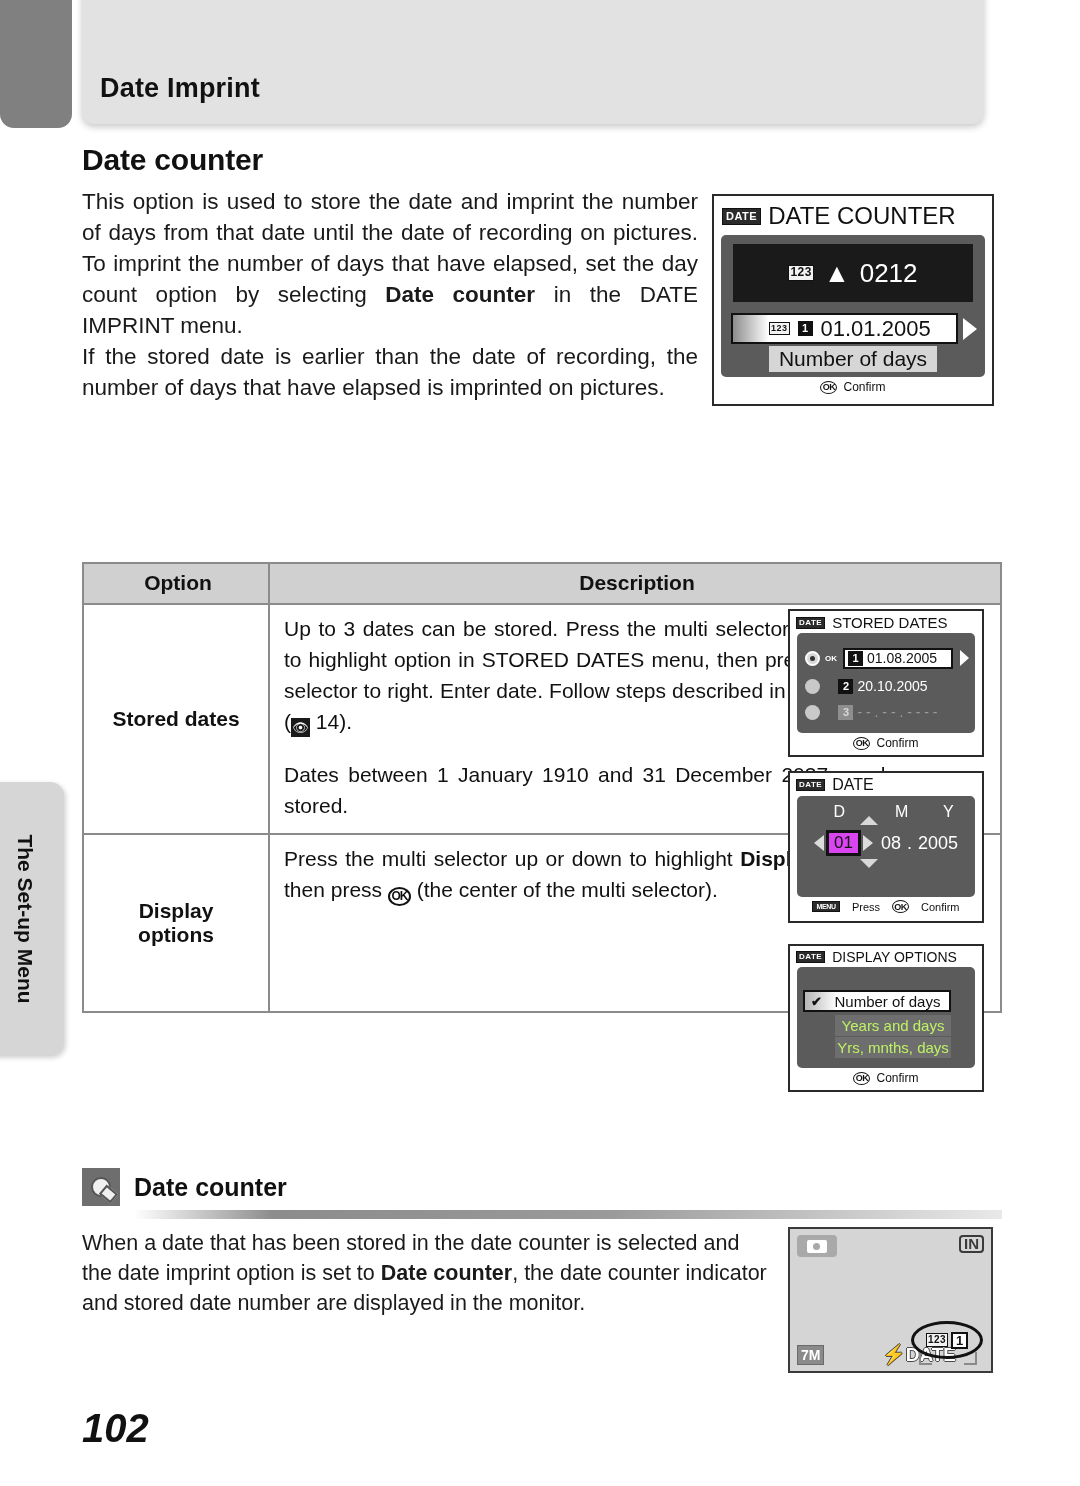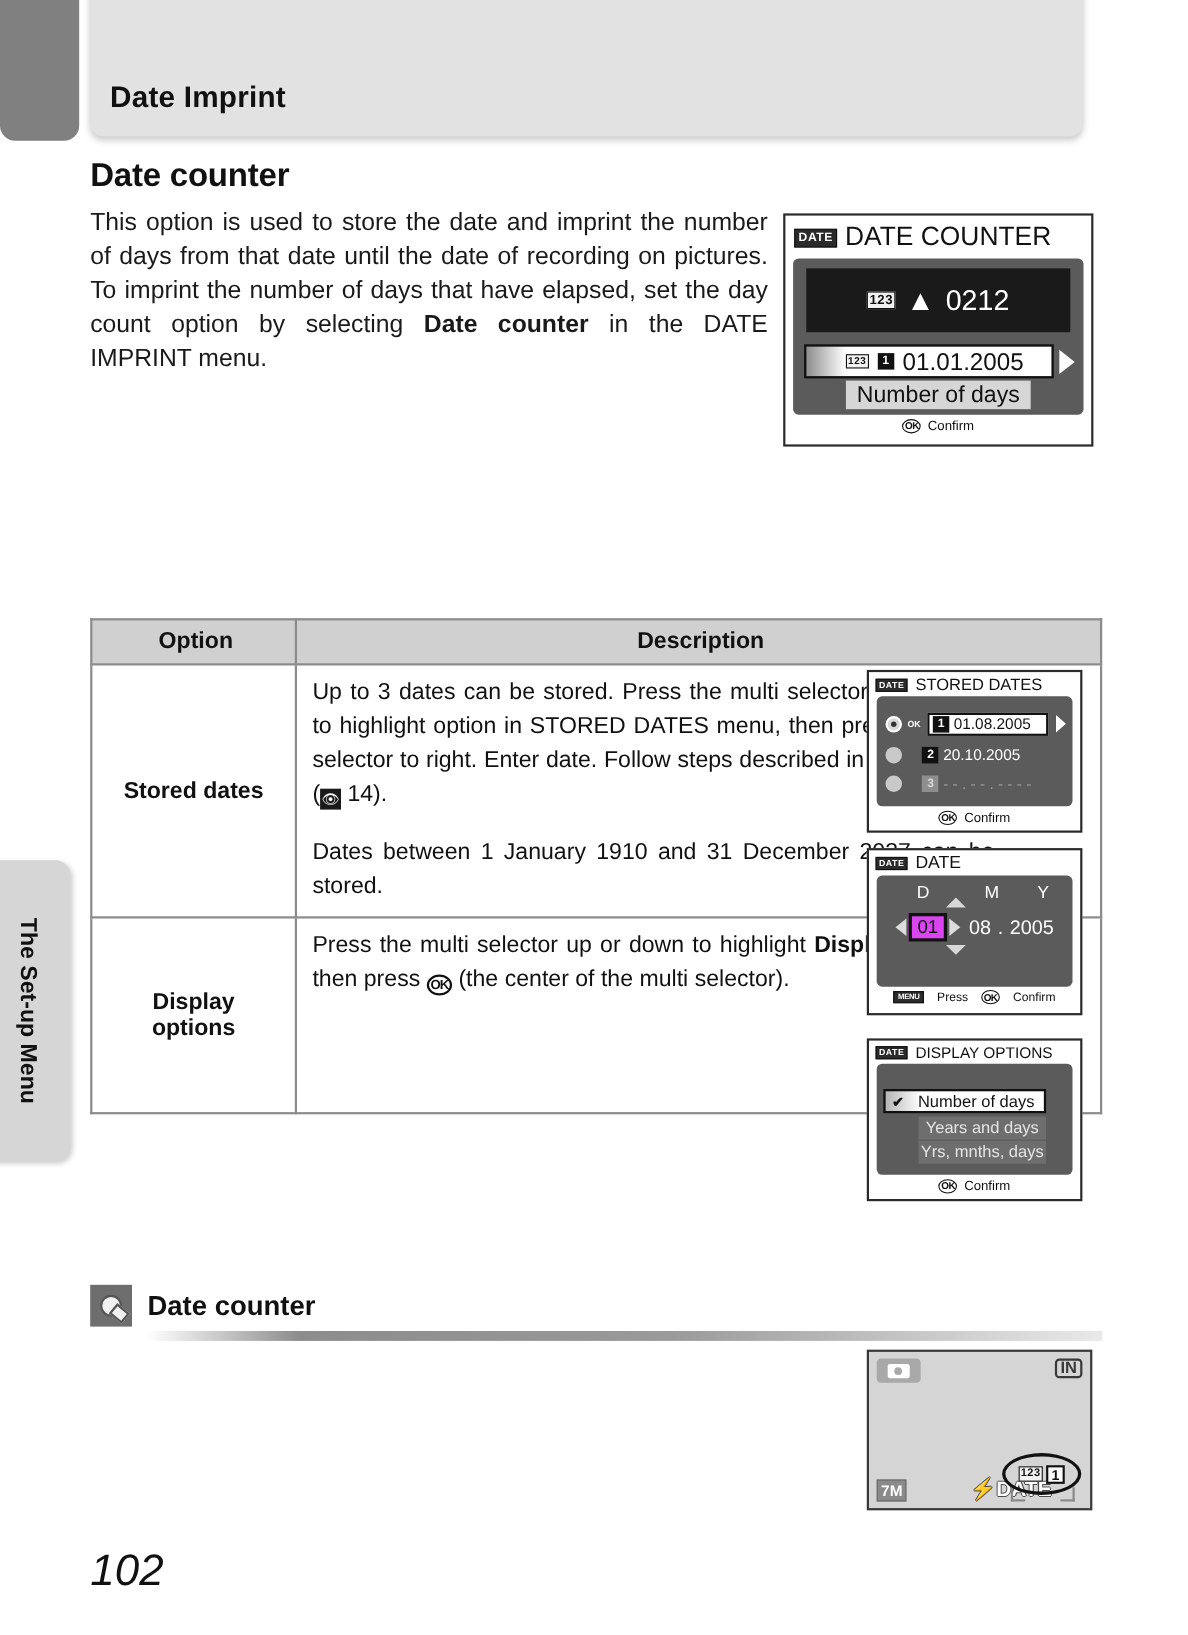--- a/index.html
+++ b/index.html
@@ -245,21 +245,21 @@
   .do-sel{
     position:absolute; top:23px; left:6px; right:24px; height:22px;
     background:linear-gradient(to right,#b5b5b5 0%,#ffffff 22%,#ffffff 100%);
     border:2px solid #111;
     display:flex;align-items:center; gap:4px;
     font-size:15px; color:#111;
   }
   .do-check{ margin-left:6px; color:#111; font-size:13px; font-weight:bold;}
   .do-item{
     position:absolute; left:38px; right:24px;
-    background:#6e6e6e; color:#e5e5e5; font-size:15px;
+    background:#6e6e6e; color:#bef264; font-size:15px;
     text-align:center; height:21px; line-height:21px;
   }
   .do-sel-label{ flex:1; text-align:center; }
 
   
   .tbl{
     position:absolute; left:82px; top:562px;
     width:920px;
     border-collapse:collapse;
     font-size:21px;
@@ -392,21 +392,21 @@
   }
   .mon-brackets:before,.mon-brackets:after{
     content:""; position:absolute; bottom:0; width:11px;height:11px;
     border:2px solid #8a8a8a;
   }
   .mon-brackets:before{ left:0; border-right:none;border-top:none;}
   .mon-brackets:after{ right:0; border-left:none;border-top:none;}
 
   .pagenum{
     position:absolute; left:82px; top:1406px;
-    font-size:40px; font-weight:normal; font-style:italic;
+    font-size:40px; font-weight:bold; font-style:italic;
     color:#111;
   }
 </style>
 </head>
 <body>
 
 <div class="page">
 
   <div class="corner-tab"></div>
 
@@ -415,20 +415,21 @@
   </div>
 
   <div class="side-tab">
     <span>The Set-up Menu</span>
   </div>
 
   <div class="h1">Date counter</div>
 
   <div class="intro">
     <p><span>This option is used to store the date and imprint the number of days from that date until the date of recording on pictures. To imprint the number of days that have elapsed, set the day count option by selecting </span><b class="bd">Date counter</b><span> in the DATE IMPRINT menu.</span></p>
+    <p>If the stored date is earlier than the date of recording, the number of days that have elapsed is imprinted on pictures.</p>
   </div>
 
 
   <div class="lcd" id="lcd-date-counter">
     <div class="lcd-title">
       <span class="badge-date">DATE</span>
       <span>DATE COUNTER</span>
     </div>
     <div class="lcd-body">
       <div class="dc-top">
@@ -571,20 +572,23 @@
   </div>
 
   <div class="note">
     <div class="note-head">
       <div class="note-icon">
           <div class="bulb"></div>
         </div>
       <div class="note-title">Date counter</div>
     </div>
     <div class="note-rule"></div>
+    <div class="note-body">
+      <p><span>When a date that has been stored in the date counter is selected and the date imprint option is set to </span><b class="bd">Date counter</b><span>, the date counter indicator and stored date number are displayed in the monitor.</span></p>
+    </div>
   </div>
 
   <div id="monitor">
     <div class="mon-rec">
         <div class="cam"></div>
       </div>
     <div class="mon-in">IN</div>
     <div class="mon-7m">7M</div>
     <div class="mon-auto"><span>⚡</span><span>DATE</span></div>
     <div class="mon-brackets"></div>

